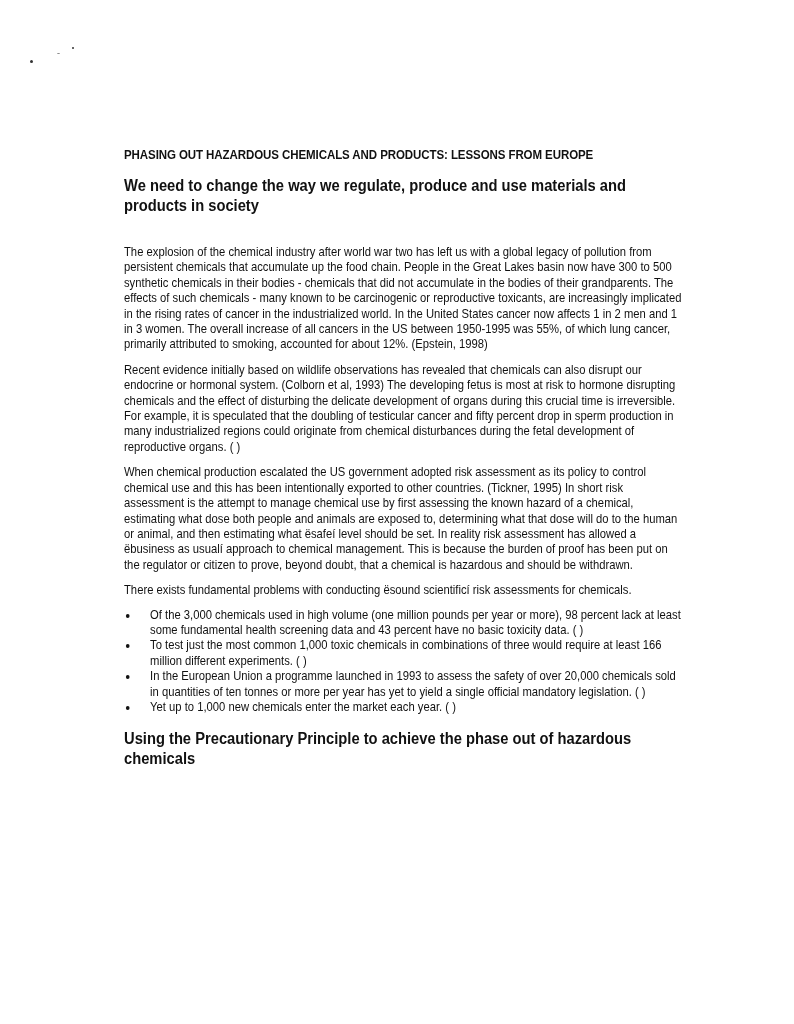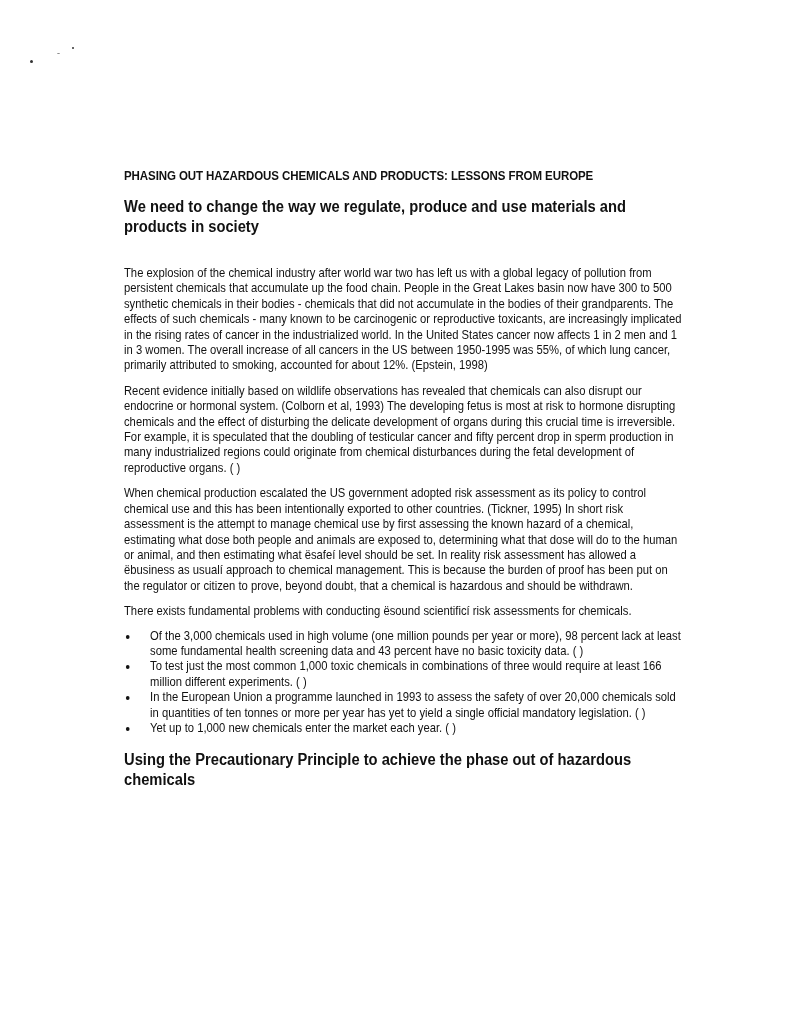--- a/index.html
+++ b/index.html
@@ -16,21 +16,21 @@
       font-family: "Liberation Sans", sans-serif;
     }
     .specks .speck {
       position: absolute;
       background: #333;
       border-radius: 50%;
     }
     .page {
       position: absolute;
       left: 124px;
-      top: 168px;
+      top: 147px;
       width: 560px;
     }
     .doc-title {
       font-family: "Liberation Sans", sans-serif;
       font-weight: bold;
       font-size: 12.4px;
       letter-spacing: -0.1px;
       margin: 0;
       line-height: 16px;
       transform: scaleX(0.93);

